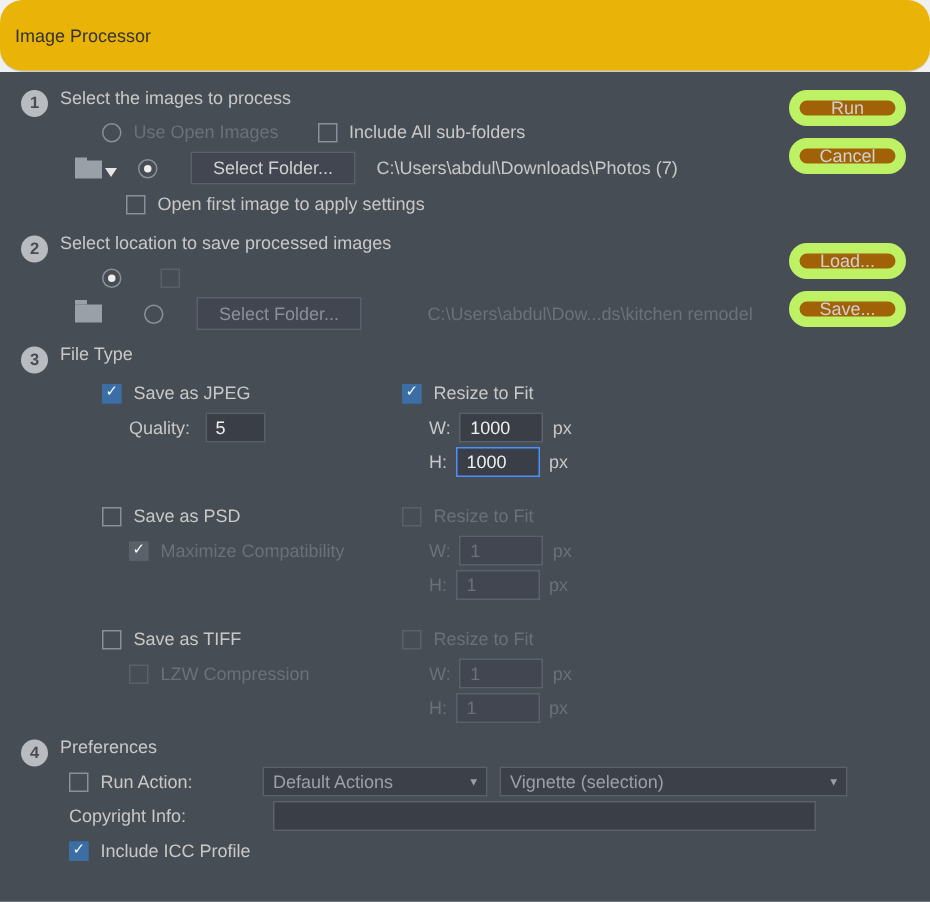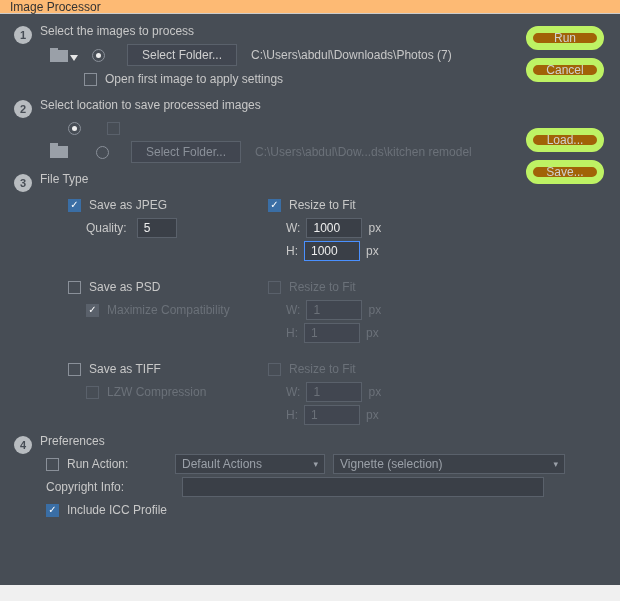--- a/index.html
+++ b/index.html
@@ -5,28 +5,29 @@
   * { box-sizing: border-box; margin: 0; padding: 0; }
   body {
     font-family: "Segoe UI", Tahoma, sans-serif;
     font-size: 12px;
     background: #f0f0f0;
     width: 620px;
     height: 601px;
     overflow: hidden;
   }
   .title-bar {
-    background: #fdba74;
+    background: #eab308;
     padding: 6px 10px;
     font-size: 12px;
     color: #333;
     border-bottom: 1px solid #ccc;
-    height: 14px;
+    height: 48px;
     display: flex;
     align-items: center;
+    border-radius: 15px;
   }
   .dialog-body {
     background: #474d55;
     color: #c8c8c8;
     height: 571px;
     position: relative;
     padding: 10px 14px;
   }
   .section {
     margin-bottom: 6px;
@@ -69,21 +70,21 @@
   }
   .input-blue{border:1px solid #4a90ff;}
   .w40{width:40px;} .w44{width:56px;}
   .select{
     background:#3c4149;border:1px solid #5a616b;color:#9aa0a8;
     height:20px;display:flex;align-items:center;justify-content:space-between;
     padding:0 6px;
   }
   .select .chev{font-size:9px;color:#9aa0a8;margin-left:6px;}
   .path{color:#c8c8c8;}
-  .path.disabled{color:#6b7179;}
+  .path.disabled{color:#6b7179;margin-left:30px;}
   .ft-grid{display:grid;grid-template-columns:200px 260px;column-gap:0;}
   .ft-label{display:flex;align-items:center;margin:3px 0;min-height:20px;}
   .ft-label .pad{width:18px;display:inline-block;}
   .unit{color:#c8c8c8;margin-left:6px;}
   .unit.disabled{color:#6b7179;}
   
   .folder-dl{width:18px;height:14px;position:relative;margin-right:4px;}
   .folder-dl::before{content:"";position:absolute;inset:2px 0 0 0;background:#9aa0a8;}
   .folder-dl::after{content:"";position:absolute;top:0;left:0;width:8px;height:4px;background:#9aa0a8;}
   .arrow-down{width:0;height:0;border-left:4px solid transparent;border-right:4px solid transparent;border-top:6px solid #e6e6e6;margin-left:-2px;margin-top:6px;}
@@ -113,20 +114,27 @@
       </div>
     <div class="side-btn">
         <span>Save...</span>
       </div>
   </div>
 
   <div class="section">
     <div class="step-circle">1</div>
     <div class="section-body">
       <div class="heading">Select the images to process</div>
+      <div class="row indent1">
+        <span class="radio"></span>
+        <span class="disabled">Use Open Images</span>
+        <span style="width:26px"></span>
+        <span class="checkbox"></span>
+        <span>Include All sub-folders</span>
+      </div>
       <div class="row" style="padding-left:0;align-items:center;">
         <span style="width:10px;"></span>
         <span class="folder-dl"></span>
         <span class="arrow-down"></span>
         <span style="width:14px"></span>
         <span class="radio checked"></span>
         <span style="width:14px"></span>
         <span class="btn btn-wide">
             <span>Select Folder...</span>
           </span>

